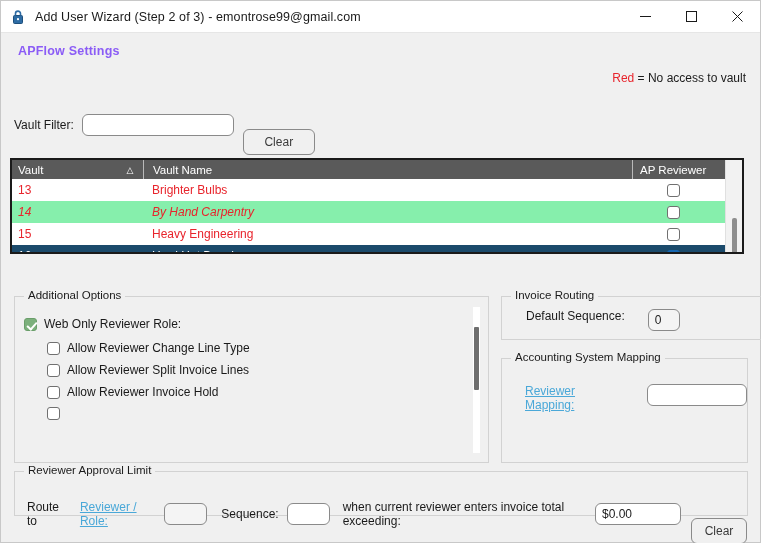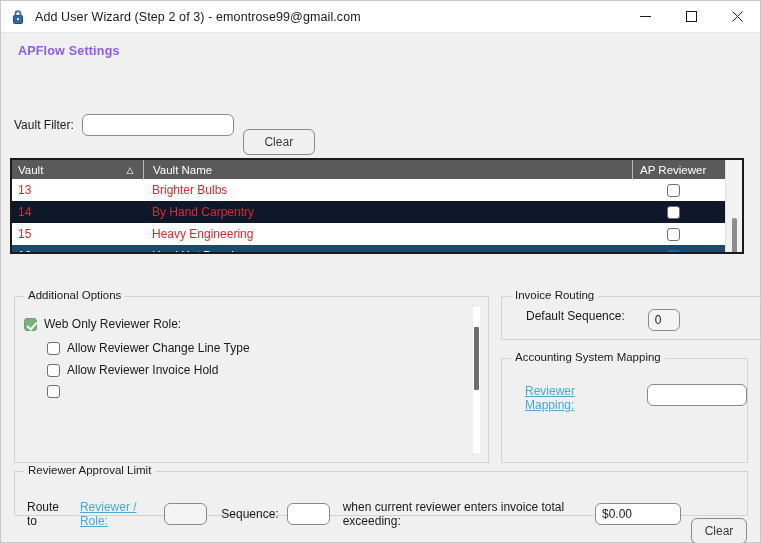--- a/index.html
+++ b/index.html
@@ -166,21 +166,21 @@
   .gh-name { flex: 1 1 auto; padding-left: 9px; border-left: 1px solid #b9b9b9; }
   .gh-rev { width: 110px; padding-left: 7px; border-left: 1px solid #b9b9b9; }
 
   .grid-body { flex: 1 1 auto; position: relative; }
   .grow {
     display: flex;
     height: 22px;
     align-items: center;
     font-size: 12px;
   }
-  .grow.alt { background: #0f172a; }
+  .grow.alt { background: #86efac; font-style: italic; }
   .grow.sel { background: #1b4a6b; color: #ffffff; }
   .grow .c-id { width: 105px; padding-left: 6px; color: #e8242c; }
   .grow .c-sp { width: 26px; }
   .grow .c-name { flex: 1 1 auto; padding-left: 9px; color: #e8242c; }
   .grow .c-rev { width: 110px; display: flex; align-items: center; justify-content: center; padding-right: 28px; }
   .grow.sel .c-id, .grow.sel .c-name { color: #ffffff; }
 
   .cb {
     width: 13px; height: 13px;
     border: 1px solid #707070;
@@ -358,20 +358,24 @@
           <line x1="10.5" y1="0.5" x2="0.5" y2="10.5" stroke="#1a1a1a" stroke-width="1"></line>
         </svg>
       </div>
     </div>
   </div>
 
   <div class="body-area">
 
     <div class="page-title">APFlow Settings</div>
 
+    <div class="legend">
+      <span class="red">Red</span>
+      <span>= No access to vault</span>
+    </div>
 
     <div class="filter-row">
       <span class="filter-label">Vault Filter:</span>
       <input id="vault-filter-input" class="txt white" type="text" value="" style="">
       <button id="vault-clear-btn" class="btn">Clear</button>
     </div>
 
     <div class="grid-wrap">
       <div class="grid-head">
         <div class="gh gh-vault">Vault</div>
@@ -423,20 +427,24 @@
 
       <div class="opt-row" id="web-only-row">
         <span class="cb checked-green"></span>
         <span>Web Only Reviewer Role:</span>
       </div>
 
       <div class="sub-opts" id="sub-opts">
           <div class="opt-row">
             <span class="cb"></span>
             <span>Allow Reviewer Change Line Type</span>
+          </div>
+          <div class="opt-row">
+            <span class="cb"></span>
+            <span>Allow Reviewer Split Invoice Lines</span>
           </div>
           <div class="opt-row">
             <span class="cb"></span>
             <span>Allow Reviewer Invoice Hold</span>
           </div>
           <div class="opt-row">
             <span class="cb"></span>
           </div>
         </div>
 

